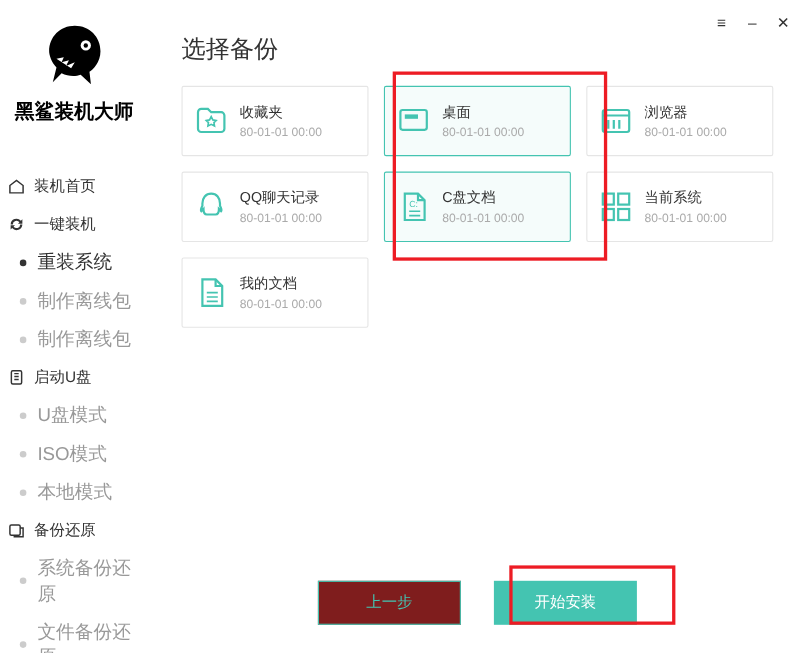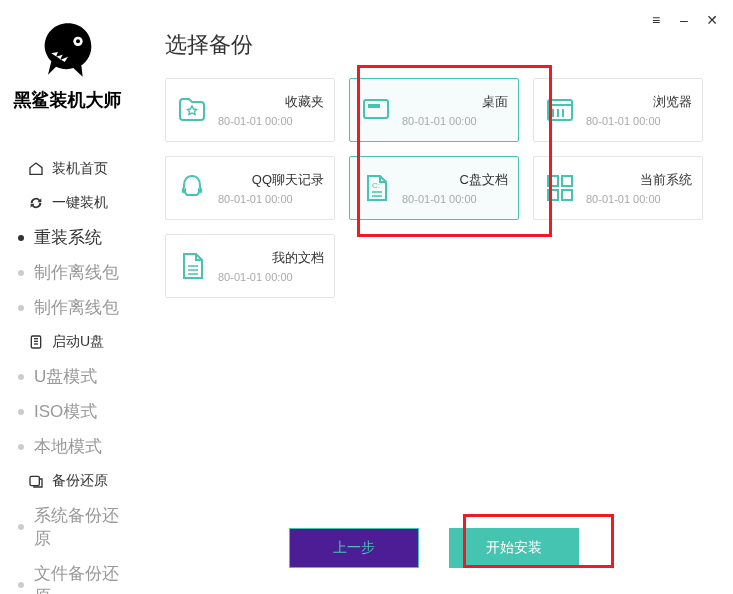--- a/index.html
+++ b/index.html
@@ -4,50 +4,50 @@
   <style>
     * { margin: 0; padding: 0; box-sizing: border-box; font-family: "Microsoft YaHei", sans-serif; }
     body { width: 733px; height: 594px; background: #fff; display: flex; overflow: hidden; position: relative; }
     
     .sidebar { width: 155px; height: 100%; display: flex; flex-direction: column; }
     .logo-area { padding: 20px 0 10px; text-align: center; }
     .logo-area svg { width: 70px; height: 60px; }
     .app-title { font-size: 18px; font-weight: bold; color: #000; text-align: center; margin-top: 4px; }
     
     .nav { margin-top: 30px; flex: 1; }
-    .nav-group-title { display: flex; align-items: center; padding: 8px 0 8px 28px; font-size: 14px; color: #333; cursor: pointer; }
+    .nav-group-title { display: flex; align-items: center; padding: 8px 0 8px 7px; font-size: 14px; color: #333; cursor: pointer; }
     .nav-group-title .icon { width: 16px; height: 16px; margin-right: 8px; flex-shrink: 0; }
     .nav-item { display: flex; align-items: center; padding: 6px 0 6px 34px; font-size: 17px; color: #999; cursor: pointer; position: relative; }
     .nav-item.active { color: #333; }
     .nav-item::before { content: ""; width: 6px; height: 6px; border-radius: 50%; background: #ccc; position: absolute; left: 18px; }
     .nav-item.active::before { background: #333; }
     
     .footer-icons { display: flex; justify-content: space-around; padding: 10px 28px; }
     .footer-icons .ficon { width: 20px; height: 20px; cursor: pointer; color: #333; }
     
     .main { flex: 1; position: relative; padding: 30px 30px 20px 30px; }
     .window-controls { position: absolute; top: 12px; right: 14px; display: flex; gap: 14px; }
     .window-controls span { cursor: pointer; color: #333; font-size: 14px; width: 14px; text-align: center; }
     
     .page-title { font-size: 22px; color: #333; margin-bottom: 18px; margin-top: 0; }
     
     .grid { display: grid; grid-template-columns: repeat(3, 170px); gap: 14px 14px; }
     .card { border: 1px solid #e5e5e5; border-radius: 2px; padding: 14px 10px; display: flex; align-items: center; cursor: pointer; background: #fff; }
     .card.selected { border-color: #44c4b1; background: #f5fcfb; }
     .card-icon { width: 32px; height: 32px; margin-right: 10px; flex-shrink: 0; color: #44c4b1; }
     .card-text { flex: 1; min-width: 0; }
-    .card-title { font-size: 13px; color: #333; margin-bottom: 4px; text-align: right; }
+    .card-title { font-size: 13px; color: #333; margin-bottom: 4px; }
     .card-sub { font-size: 11px; color: #aaa; }
     
     .red-box-1 { position: absolute; border: 3px solid #ed1c24; left: 357px; top: 65px; width: 195px; height: 172px; pointer-events: none; }
     .red-box-2 { position: absolute; border: 3px solid #ed1c24; left: 463px; top: 514px; width: 151px; height: 54px; pointer-events: none; }
     
     .buttons { position: absolute; bottom: 26px; left: 0; right: 0; display: flex; justify-content: center; gap: 30px; }
     .btn { width: 130px; height: 40px; border: none; font-size: 14px; cursor: pointer; }
-    .btn-prev { background: #4c1d95; border: 1px solid #44c4b1; color: #44c4b1; }
+    .btn-prev { background: #7f1d1d; border: 1px solid #44c4b1; color: #44c4b1; }
     .btn-start { background: #44c4b1; color: #fff; }
   </style>
 </head>
 <body>
 
 <div class="sidebar">
   <div class="logo-area">
     <svg viewBox="0 0 100 90">
       <path fill="#000" d="M50 5 C70 5 85 20 85 40 C85 55 75 65 70 68 L72 85 L58 72 C50 75 40 74 32 70 L20 82 L25 62 C18 55 15 45 15 40 C15 20 30 5 50 5 Z"></path>
       <circle cx="65" cy="32" r="7" fill="#fff"></circle>

